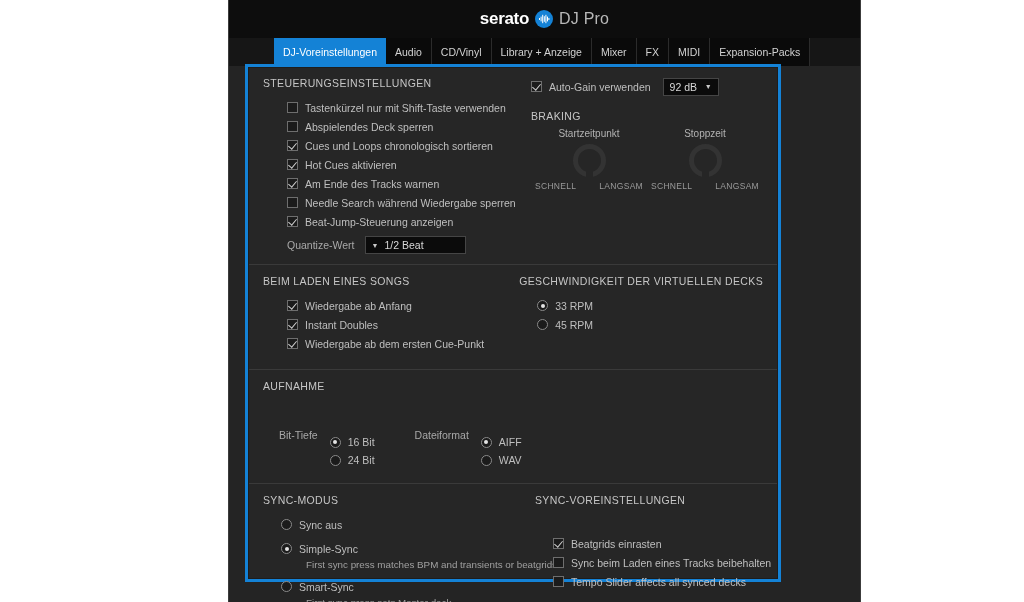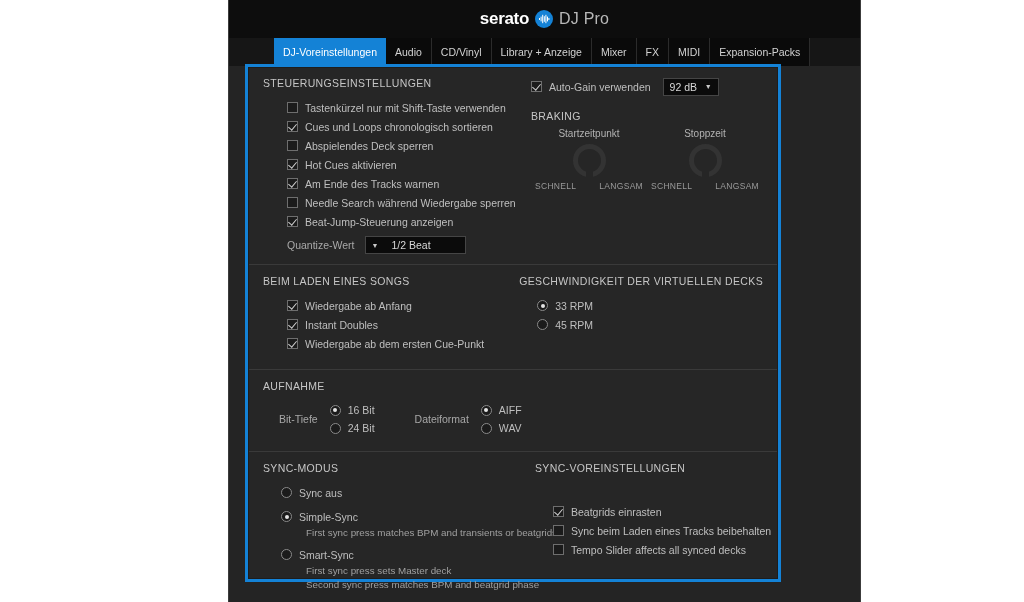--- a/index.html
+++ b/index.html
@@ -172,21 +172,20 @@
   .dd {
     background: #0b0b0b;
     border: 1px solid #454545;
     height: 18px;
     display: flex;
     align-items: center;
     color: #d8d8d8;
     font-size: 10.5px;
     padding: 0 6px;
     cursor: default;
-    gap: 7px;
   }
   .caret {
     font-size: 7px;
     color: #c9c9c9;
     line-height: 1;
   }
 
   .inline-row {
     display: flex;
     align-items: center;
@@ -242,21 +241,21 @@
   }
 
   
   .rec-row { display: flex; align-items: center; margin-left: 16px; }
   .rec-label {
     color: #a8a8a8;
     font-size: 10.5px;
     margin-right: 12px;
     white-space: nowrap;
   }
-  .rec-stack { display: flex; flex-direction: column; }
+  .rec-stack { display: flex; flex-direction: column; margin-top: 32px; }
   .rec-stack .opt-row { margin-left: 0; height: 18px; }
 
   
   .sync-desc {
     color: #a0a0a0;
     font-size: 9.8px;
     margin-left: 43px;
     line-height: 14px;
     white-space: nowrap;
   }
@@ -304,26 +303,26 @@
     <div class="section">
 
       <div class="col-left">
         <div class="section-title">STEUERUNGSEINSTELLUNGEN</div>
 
         <div class="opt-row">
           <span class="cbox"></span>
           <span class="opt-label">Tastenkürzel nur mit Shift-Taste verwenden</span>
         </div>
         <div class="opt-row">
-          <span class="cbox checked"></span>
-          <span class="opt-label">Cues und Loops chronologisch sortieren</span>
-        </div>
-        <div class="opt-row">
           <span class="cbox"></span>
           <span class="opt-label">Abspielendes Deck sperren</span>
+        </div>
+        <div class="opt-row">
+          <span class="cbox checked"></span>
+          <span class="opt-label">Cues und Loops chronologisch sortieren</span>
         </div>
         <div class="opt-row">
           <span class="cbox checked"></span>
           <span class="opt-label">Hot Cues aktivieren</span>
         </div>
         <div class="opt-row">
           <span class="cbox checked"></span>
           <span class="opt-label">Am Ende des Tracks warnen</span>
         </div>
         <div class="opt-row">

